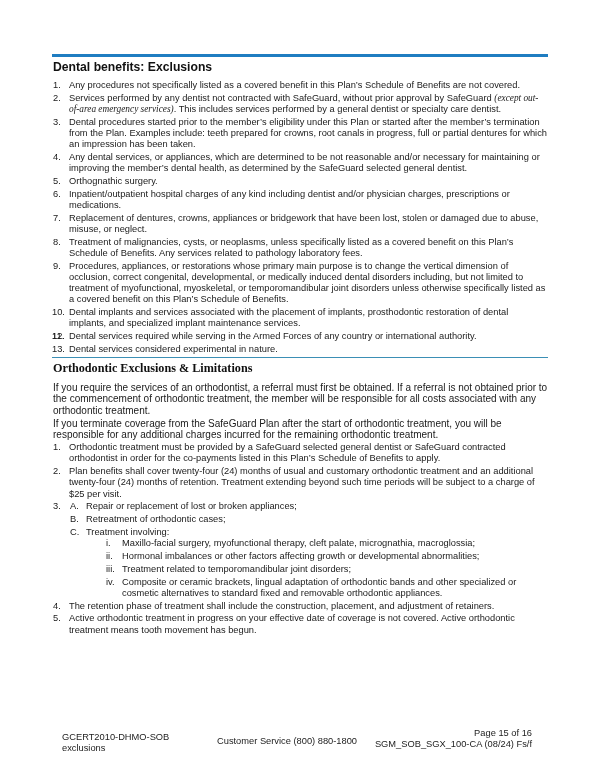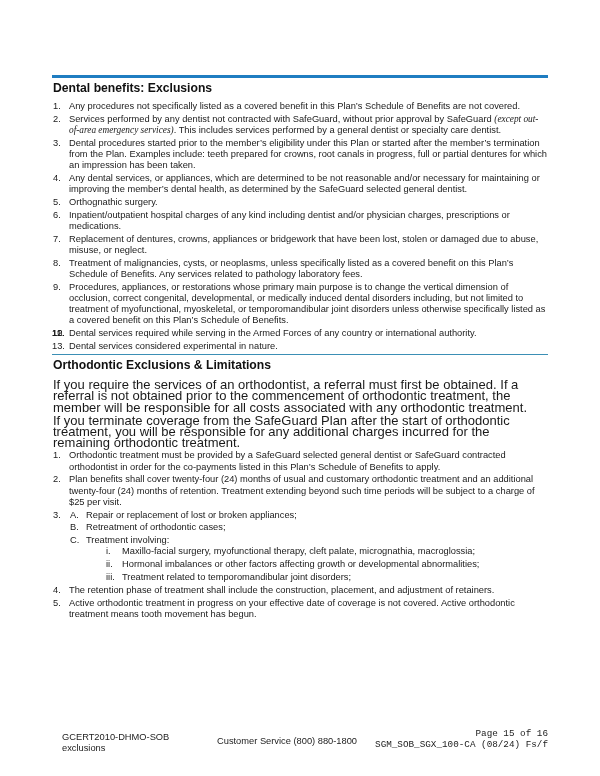--- a/index.html
+++ b/index.html
@@ -1,75 +1,75 @@
 <!DOCTYPE html>
 <html><head>
   <meta charset="utf-8">
   <style>
     html, body { margin: 0; padding: 0; background: #ffffff; }
     body {
       width: 600px; height: 776px; position: relative; overflow: hidden;
       font-family: "Liberation Sans", sans-serif; color: #1a1a1a;
     }
-    .page { position: absolute; left: 52px; top: 54px; width: 496px; margin-top: 21px; }
+    .page { position: absolute; left: 52px; top: 54px; width: 496px; }
     .top-rule { height: 3px; background: #1f7dc1; width: 496px; }
     .section-title {
       font-weight: bold; font-size: 12.2px; color: #111;
       margin: 3px 0 6px 1px; line-height: 14px;
     }
     ol.excl { list-style: none; margin: 0; padding: 0; }
     ol.excl li {
       position: relative; padding-left: 17px;
       font-size: 9.3px; line-height: 11.2px; margin-bottom: 1.6px;
     }
     ol.excl li .num {
       position: absolute; left: 1px; top: 0;
     }
     ol.excl li.two .num { left: 0; }
     ol.excl li.two { padding-left: 17px; }
     .italic-serif { font-family: "Liberation Serif", serif; font-style: italic; }
     .divider { height: 1px; background: #3b8fb5; margin: 2px 0 3px 0; width: 496px; }
     .section2 { margin-top: 0; }
-    .section2 .section-title { margin: 1px 0 7px 1px; }
-    p.para { font-size: 13px; line-height: 11.2px; margin: 0 0 2px 1px; }
+    .section2 .section-title { margin: 1px 0 7px 1px; font-family: Liberation Serif, serif; }
+    p.para { font-size: 10px; line-height: 11.2px; margin: 0 0 2px 1px; }
     .sub-list { list-style: none; margin: 0; padding: 0; }
     .sub-list li {
       position: relative; padding-left: 12px; font-size: 9.3px; line-height: 11.2px; margin-bottom: 1.4px;
     }
     .sub-list li .num { position: absolute; left: 0; top: 0; }
     .roman-list { list-style: none; margin: 0; padding: 0 0 0 19px; }
     .roman-list li {
       position: relative; padding-left: 13px; font-size: 9.3px; line-height: 11.2px; margin-bottom: 1.4px;
     }
     .roman-list li .num { position: absolute; left: 0; top: 0; }
     .footer {
       position: absolute; left: 62px; top: 728px; width: 486px; font-size: 9.3px; line-height: 11px; color: #222;
     }
     .footer .left { position: absolute; left: 0; top: 4px; }
     .footer .center { position: absolute; left: 155px; top: 8px; }
-    .footer .right { position: absolute; right: 0; top: 0; text-align: right; font-family: Liberation Mono, monospace; }
+    .footer .right { position: absolute; right: 16px; top: 0; text-align: right; }
   </style>
 </head>
 <body>
 
 <div class="page">
   <div class="top-rule" style="background: rgb(31, 125, 193);"></div>
   <div class="section-title">Dental benefits: Exclusions</div>
 
   <ol class="excl">
     <li><span class="num">1.</span><span>Any procedures not specifically listed as a covered benefit in this Plan’s Schedule of Benefits are not covered.</span></li>
     <li><span class="num">2.</span><span>Services performed by any dentist not contracted with SafeGuard, without prior approval by SafeGuard </span><span class="italic-serif">(except out-of-area emergency services)</span><span>. This includes services performed by a general dentist or specialty care dentist.</span></li>
     <li><span class="num">3.</span><span>Dental procedures started prior to the member’s eligibility under this Plan or started after the member’s termination from the Plan. Examples include: teeth prepared for crowns, root canals in progress, full or partial dentures for which an impression has been taken.</span></li>
     <li><span class="num">4.</span><span>Any dental services, or appliances, which are determined to be not reasonable and/or necessary for maintaining or improving the member’s dental health, as determined by the SafeGuard selected general dentist.</span></li>
     <li><span class="num">5.</span><span>Orthognathic surgery.</span></li>
     <li><span class="num">6.</span><span>Inpatient/outpatient hospital charges of any kind including dentist and/or physician charges, prescriptions or medications.</span></li>
     <li><span class="num">7.</span><span>Replacement of dentures, crowns, appliances or bridgework that have been lost, stolen or damaged due to abuse, misuse, or neglect.</span></li>
     <li><span class="num">8.</span><span>Treatment of malignancies, cysts, or neoplasms, unless specifically listed as a covered benefit on this Plan’s Schedule of Benefits. Any services related to pathology laboratory fees.</span></li>
     <li><span class="num">9.</span><span>Procedures, appliances, or restorations whose primary main purpose is to change the vertical dimension of occlusion, correct congenital, developmental, or medically induced dental disorders including, but not limited to treatment of myofunctional, myoskeletal, or temporomandibular joint disorders unless otherwise specifically listed as a covered benefit on this Plan’s Schedule of Benefits.</span></li>
-    <li class="two"><span class="num">10.</span></li>
+    <li class="two"><span class="num">10.</span><span>Dental implants and services associated with the placement of implants, prosthodontic restoration of dental implants, and specialized implant maintenance services.</span></li>
     <li class="two"><span class="num">11.</span></li>
     <li class="two"><span class="num">12.</span><span>Dental services required while serving in the Armed Forces of any country or international authority.</span></li>
     <li class="two"><span class="num">13.</span><span>Dental services considered experimental in nature.</span></li>
   </ol>
 
   <div class="divider" style="background: rgb(59, 143, 181);"></div>
 
   <div class="section2">
     <div class="section-title">Orthodontic Exclusions &amp; Limitations</div>
     <p class="para">If you require the services of an orthodontist, a referral must first be obtained. If a referral is not obtained prior to the commencement of orthodontic treatment, the member will be responsible for all costs associated with any orthodontic treatment.</p>
@@ -80,20 +80,21 @@
       <li><span class="num">2.</span><span>Plan benefits shall cover twenty-four (24) months of usual and customary orthodontic treatment and an additional twenty-four (24) months of retention. Treatment extending beyond such time periods will be subject to a charge of $25 per visit.</span></li>
       <li><span class="num">3.</span>
         <ol class="sub-list">
           <li><span class="num">A.</span><span>Repair or replacement of lost or broken appliances;</span></li>
           <li><span class="num">B.</span><span>Retreatment of orthodontic cases;</span></li>
           <li><span class="num">C.</span><span>Treatment involving:</span>
             <ol class="roman-list">
               <li><span class="num">i.</span><span>Maxillo-facial surgery, myofunctional therapy, cleft palate, micrognathia, macroglossia;</span></li>
               <li><span class="num">ii.</span><span>Hormonal imbalances or other factors affecting growth or developmental abnormalities;</span></li>
               <li><span class="num">iii.</span><span>Treatment related to temporomandibular joint disorders;</span></li>
+              <li><span class="num">iv.</span><span>Composite or ceramic brackets, lingual adaptation of orthodontic bands and other specialized or cosmetic alternatives to standard fixed and removable orthodontic appliances.</span></li>
             </ol>
           </li>
         </ol>
       </li>
       <li><span class="num">4.</span><span>The retention phase of treatment shall include the construction, placement, and adjustment of retainers.</span></li>
       <li><span class="num">5.</span><span>Active orthodontic treatment in progress on your effective date of coverage is not covered. Active orthodontic treatment means tooth movement has begun.</span></li>
     </ol>
   </div>
 </div>
 

